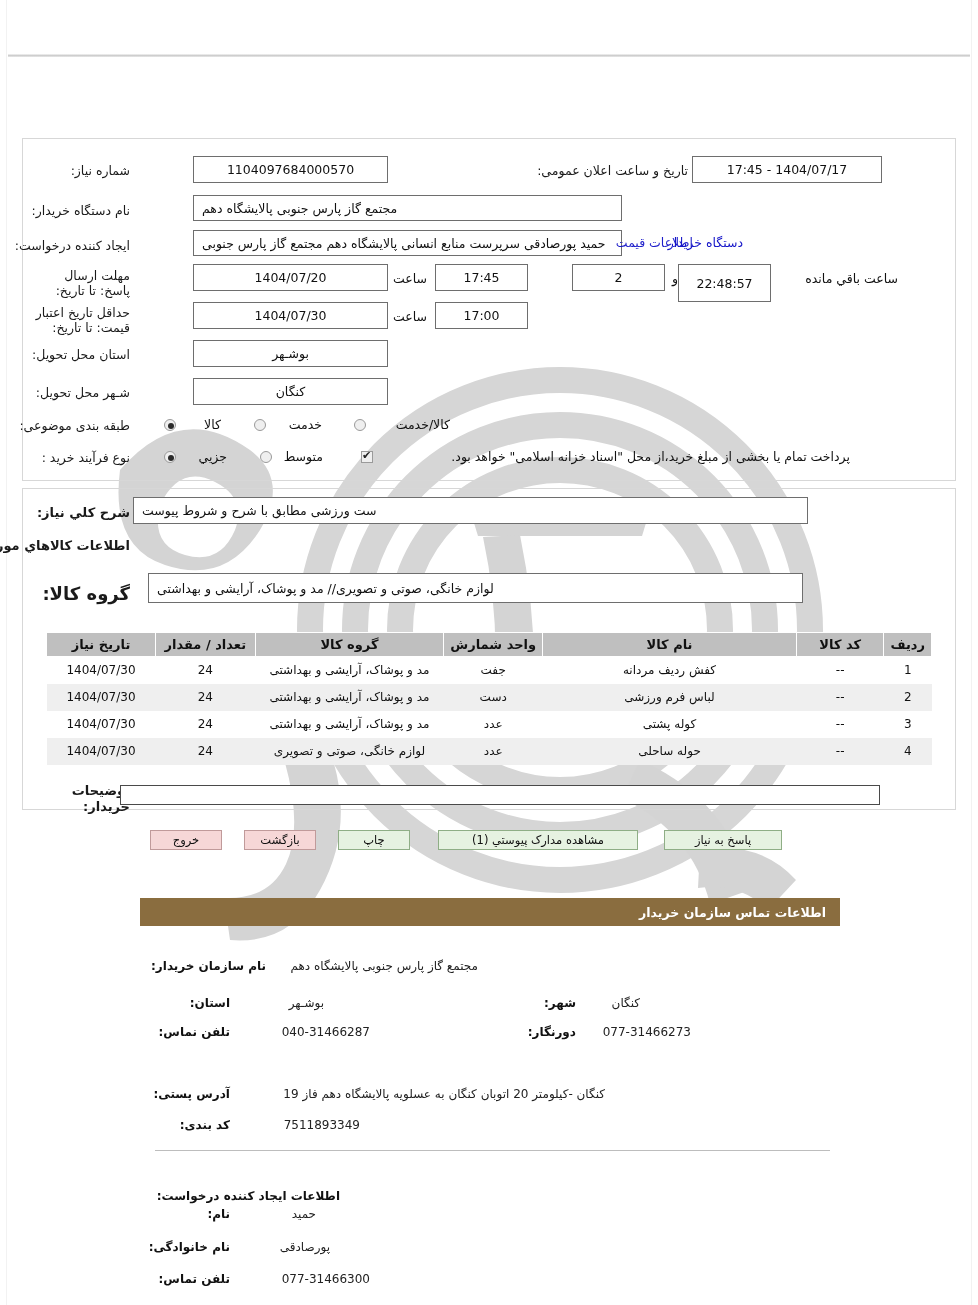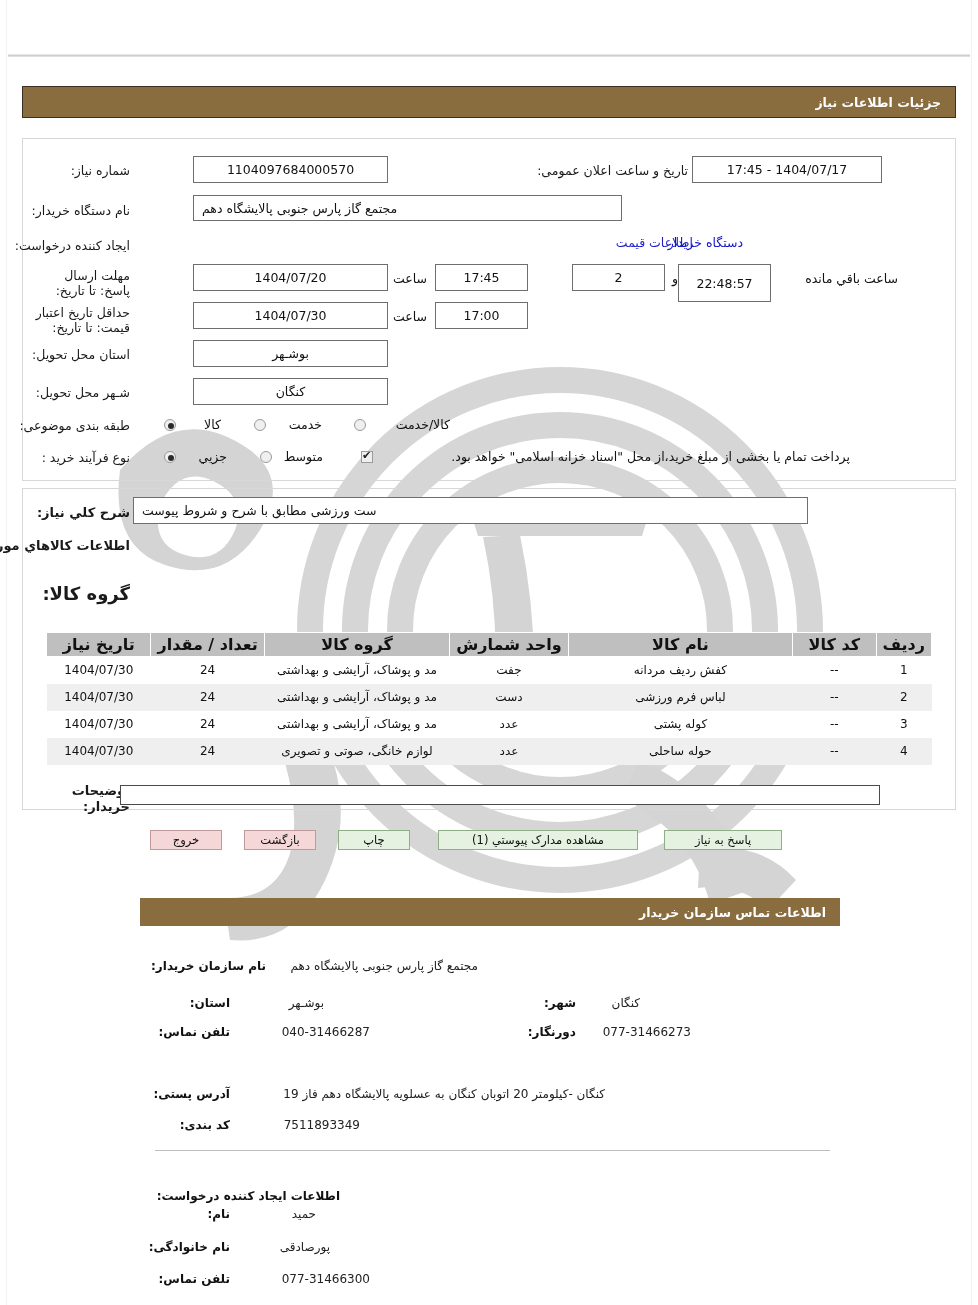--- a/index.html
+++ b/index.html
@@ -160,21 +160,21 @@
     width: 886px;
     border-collapse: collapse;
     font-size: 12px;
     z-index: 4;
     background: #ffffff;
   }
   #goods-table th {
     background: #bfbfbf;
     color: #111;
     font-weight: bold;
-    font-size: 16px;
+    font-size: 13px;
     height: 24px;
     border: 1px solid #ffffff;
     padding: 0 6px;
     text-align: center;
     white-space: nowrap;
   }
   #goods-table td {
     height: 27px;
     border: none;
     padding: 0 6px;
@@ -241,36 +241,34 @@
       <path d="M300 360 q 70 110 20 200 q -30 55 -90 50 l -6 -42 q 45 2 62 -34 q 24 -52 -22 -160 z"></path>
       <path d="M640 430 q 90 40 110 130 l -40 14 q -18 -72 -88 -106 z"></path>
       <path d="M700 520 q 60 -10 96 30 l -28 30 q -28 -28 -70 -22 z"></path>
     </g>
   </svg>
 
   <div class="outer-left-edge"></div>
   <div class="outer-right-edge"></div>
   <div class="top-rule"></div>
 
-  <div class="sect-header" id="hdr-main">
-    <span>جزئیات اطلاعات نیاز</span>
-  </div>
 
   <div class="panel" id="panel-top"></div>
 
   <div class="lbl" style="right:848px; top:163px;">شماره نیاز:</div>
   <div class="fld center" style="right:590px; top:156px; width:195px; height:27px;">1104097684000570</div>
 
   <div class="lbl" style="right:290px; top:163px;">تاریخ و ساعت اعلان عمومی:</div>
   <div class="fld center" style="right:96px; top:156px; width:190px; height:27px;">1404/07/17 - 17:45</div>
 
   <div class="lbl" style="right:848px; top:203px;">نام دستگاه خریدار:</div>
   <div class="fld end" style="right:356px; top:195px; width:429px; height:26px;">مجتمع گاز پارس جنوبی پالایشگاه دهم</div>
 
   <div class="lbl" style="right:848px; top:238px;">ایجاد کننده درخواست:</div>
+  <div class="fld end" style="right:356px; top:230px; width:429px; height:26px;">حمید پورصادقی سرپرست منابع انسانی پالایشگاه دهم مجتمع گاز پارس جنوبی</div>
   <div class="overlap-blue" style="right:235px; top:235px;">دستگاه خریدار</div>
   <div class="overlap-blue" style="right:285px; top:235px; opacity:0.95;">اطلاعات قیمت</div>
 
   <div class="lbl wrap" style="right:848px; top:268px; width:90px; text-align:right;">مهلت ارسال پاسخ: تا تاریخ:</div>
   <div class="fld center" style="right:590px; top:264px; width:195px; height:27px;">1404/07/20</div>
   <div class="plain" style="right:551px; top:271px;">ساعت</div>
   <div class="fld center" style="right:450px; top:264px; width:93px; height:27px;">17:45</div>
   <div class="fld center" style="right:313px; top:264px; width:93px; height:27px;">2</div>
   <div class="plain" style="right:278px; top:271px;">روز و</div>
   <div class="fld center" style="right:207px; top:264px; width:93px; height:38px;">22:48:57</div>
@@ -304,20 +302,21 @@
   <div class="plain" style="right:128px; top:449px;">پرداخت تمام یا بخشی از مبلغ خرید،از محل "اسناد خزانه اسلامی" خواهد بود.</div>
 
   <div class="panel" id="panel-goods"></div>
 
   <div class="lbl bold" style="right:848px; top:505px; font-size:13px;">شرح کلي نیاز:</div>
   <div class="fld end" style="right:170px; top:497px; width:675px; height:27px;">ست ورزشی مطابق با شرح و شروط پیوست</div>
 
   <div class="lbl bold" style="right:848px; top:538px; font-size:13px;">اطلاعات کالاهاي مورد نیاز</div>
 
   <div class="lbl bold" style="right:848px; top:586px; font-size:18px;">گروه کالا:</div>
+  <div class="fld end" style="right:175px; top:573px; width:655px; height:30px;">لوازم خانگی، صوتی و تصویری// مد و پوشاک، آرایشی و بهداشتی</div>
 
   <table id="goods-table">
     <thead>
       <tr>
         <th style="width:40px;">ردیف</th>
         <th style="width:90px;">کد کالا</th>
         <th style="width:265px;">نام کالا</th>
         <th style="width:90px;">واحد شمارش</th>
         <th style="width:190px;">گروه کالا</th>
         <th style="width:100px;">تعداد / مقدار</th>

